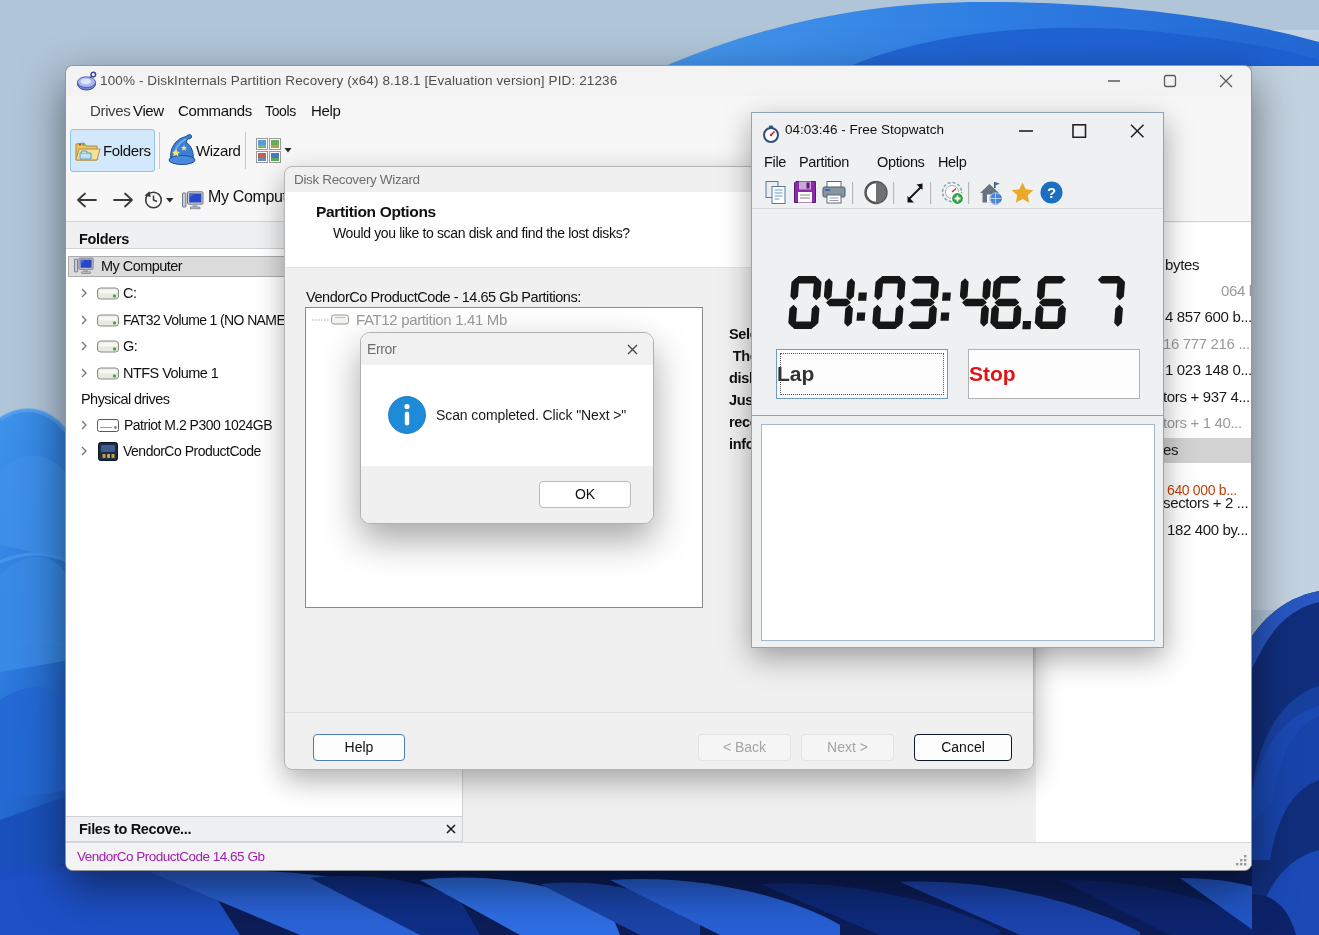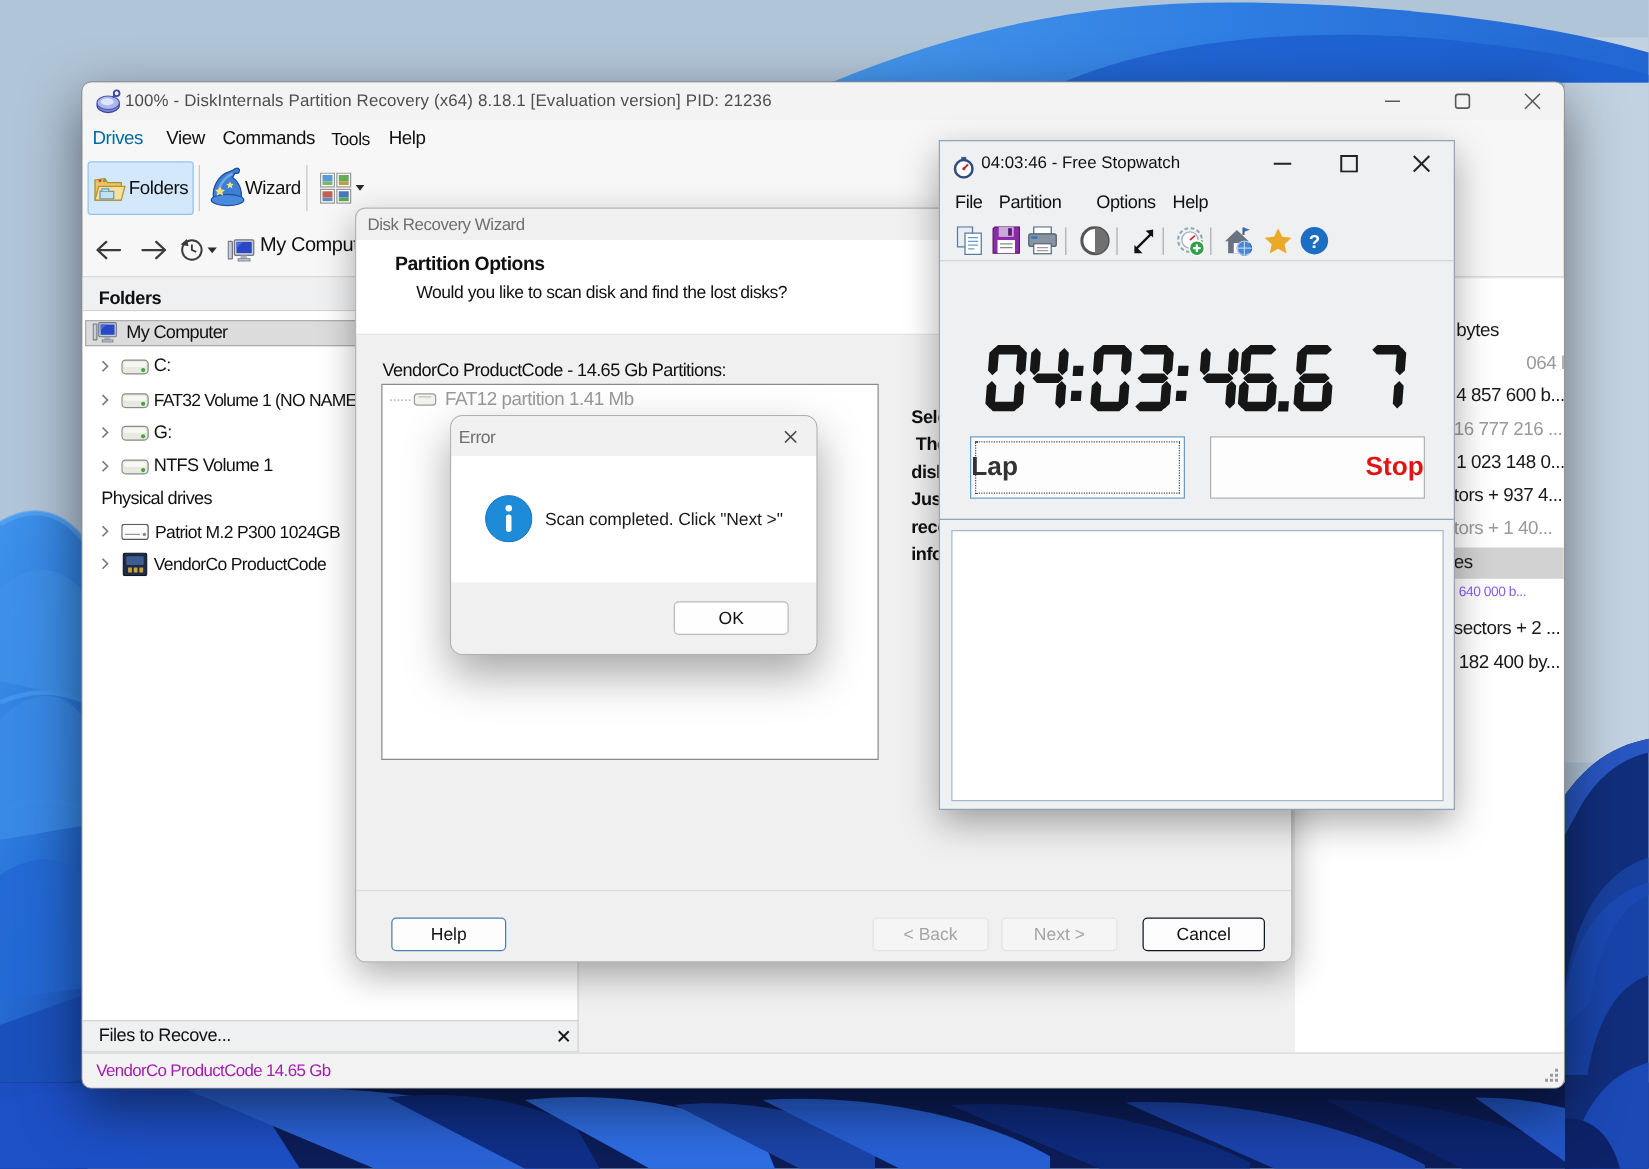--- a/index.html
+++ b/index.html
@@ -69,21 +69,21 @@
     <path d="M14.8,5.2 L13.2,6.8" stroke="#3a47a0" stroke-width="1.5"></path>
   </svg>
   <div class="t" style="left:34px;top:4px;height:22px;line-height:22px;font-size:13.5px;letter-spacing:0.12px;color:#4e4e4e">100% - DiskInternals Partition Recovery (x64) 8.18.1 [Evaluation version] PID: 21236</div>
   <svg class="abs" style="left:1038px;top:6px" width="140" height="18" viewBox="0 0 140 18">
     <line x1="4" y1="9" x2="16" y2="9" stroke="#5a5a5a" stroke-width="1.3"></line>
     <rect x="60.5" y="3.5" width="11" height="11" fill="none" stroke="#5a5a5a" stroke-width="1.3" rx="2"></rect>
     <line x1="116" y1="3" x2="128" y2="15" stroke="#5a5a5a" stroke-width="1.3"></line>
     <line x1="128" y1="3" x2="116" y2="15" stroke="#5a5a5a" stroke-width="1.3"></line>
   </svg>
 
-  <div class="t" style="left:8px;top:30px;height:30px;line-height:30px;font-size:15px;color:#0369a1">Drives</div>
+  <div class="t" style="left:24px;top:30px;height:30px;line-height:30px;font-size:15px;color:#404040">Drives</div>
   <div class="t" style="left:67px;top:30px;height:30px;line-height:30px;font-size:15px;color:#101010">View</div>
   <div class="t" style="left:112px;top:30px;height:30px;line-height:30px;font-size:15px;color:#101010">Commands</div>
   <div class="t" style="left:199px;top:30px;height:30px;line-height:30px;font-size:14px;color:#101010">Tools</div>
   <div class="t" style="left:245px;top:30px;height:30px;line-height:30px;font-size:15px;color:#101010">Help</div>
 
   <div class="abs" style="left:4px;top:63px;width:85px;height:43px;background:#d3e8fb;border:1px solid #92c3ef;border-radius:3px;box-sizing:border-box"></div>
   <svg class="abs" style="left:8px;top:71px" width="27" height="27" viewBox="0 0 27 27">
     <path d="M2,7 L2,23 L23,23 L23,9 L12,9 L10,6 Z" fill="#ecc465" stroke="#b08a35" stroke-width="1"></path>
     <circle cx="6" cy="7.6" r="1.2" fill="#d04040"></circle>
       <circle cx="9.5" cy="7.6" r="1.2" fill="#58a858"></circle>
@@ -219,26 +219,26 @@
 
   <div class="abs" style="left:1090px;top:372px;width:96px;height:25px;background:#d2d2d2"></div>
   <div class="t" style="left:1099px;top:189px;height:20px;line-height:20px;font-size:15px;color:#1a1a1a">bytes</div>
   <div class="t" style="left:1155px;top:215px;height:20px;line-height:20px;font-size:15px;color:#9a9a9a">064 bytes</div>
   <div class="t" style="left:1099px;top:241px;height:20px;line-height:20px;font-size:15px;color:#1a1a1a">4 857 600 b...</div>
   <div class="t" style="left:1097px;top:268px;height:20px;line-height:20px;font-size:15px;color:#9a9a9a">16 777 216 ...</div>
   <div class="t" style="left:1099px;top:294px;height:20px;line-height:20px;font-size:15px;color:#1a1a1a">1 023 148 0...</div>
   <div class="t" style="left:1097px;top:321px;height:20px;line-height:20px;font-size:15px;color:#1a1a1a">tors + 937 4...</div>
   <div class="t" style="left:1097px;top:347px;height:20px;line-height:20px;font-size:15px;color:#9a9a9a">tors + 1 40...</div>
   <div class="t" style="left:1097px;top:374px;height:20px;line-height:20px;font-size:15px;color:#1a1a1a">es</div>
-  <div class="t" style="left:1101px;top:398px;height:20px;line-height:20px;font-size:11px;color:#8b5cf6">640 000 b...</div>
+  <div class="t" style="left:1101px;top:414px;height:20px;line-height:20px;font-size:14px;color:#c2410c">640 000 b...</div>
   <div class="t" style="left:1097px;top:427px;height:20px;line-height:20px;font-size:15px;color:#1a1a1a">sectors + 2 ...</div>
   <div class="t" style="left:1101px;top:454px;height:20px;line-height:20px;font-size:15px;color:#1a1a1a">182 400 by...</div>
 
   <div class="abs" style="left:0;top:750px;width:397px;height:26px;background:#eef0f2;border-top:1px solid #d2d2d2;border-bottom:1px solid #d2d2d2;border-right:1px solid #d2d2d2;box-sizing:border-box"></div>
-  <div class="t" style="left:13px;top:751px;height:24px;line-height:24px;font-size:14.5px;font-weight:normal;color:#101010">Files to Recove...</div>
+  <div class="t" style="left:13px;top:751px;height:24px;line-height:24px;font-size:14.5px;font-weight:bold;color:#101010">Files to Recove...</div>
   <svg class="abs" style="left:379px;top:757px" width="12" height="12" viewBox="0 0 12 12">
       <path d="M2,2 L10,10 M10,2 L2,10" stroke="#1a1a1a" stroke-width="1.6"></path>
     </svg>
 
   <div class="abs" style="left:0;top:776px;width:1187px;height:30px;background:#f3f3f3;border-top:1px solid #d8d8d8;box-sizing:border-box"></div>
   <div class="t" style="left:11px;top:777px;height:28px;line-height:28px;font-size:13.5px;letter-spacing:-0.5px;color:#a21caf">VendorCo ProductCode 14.65 Gb</div>
   <svg class="abs" style="left:1168px;top:787px" width="14" height="14" viewBox="0 0 14 14">
     <g fill="#9a9a9a">
         <rect x="10" y="2" width="2.4" height="2.4"></rect>
         <rect x="10" y="6" width="2.4" height="2.4"></rect>
@@ -448,16 +448,16 @@
         <rect x="156.0" y="16.5" width="8.2" height="8.2"></rect>
         <rect x="156.0" y="36.5" width="8.2" height="8.2"></rect>
         <rect x="238.5" y="45" width="8.2" height="8.2"></rect>
       </g>
     </svg>
 
   <div class="abs" style="left:24px;top:236px;width:172px;height:50px;background:#fdfdfd;border:1px solid #6d9dc6;box-sizing:border-box">
     <div class="abs" style="left:3px;top:3px;width:162px;height:40px;border:1px dotted #555"></div>
     <div class="abs" style="left:0;top:0;width:100%;height:100%;text-align:left;line-height:48px;font-size:21px;font-weight:bold;color:#333">Lap</div>
   </div>
-  <div class="abs" style="left:216px;top:236px;width:172px;height:50px;background:#fdfdfd;border:1px solid #b2b2b2;box-sizing:border-box;text-align:right;line-height:48px;font-size:21px;font-weight:bold;color:#e01414">Stop</div>
+  <div class="abs" style="left:216px;top:236px;width:172px;height:50px;background:#fdfdfd;border:1px solid #b2b2b2;box-sizing:border-box;text-align:left;line-height:48px;font-size:21px;font-weight:bold;color:#e01414">Stop</div>
   <div class="abs" style="left:0;top:302px;width:413px;height:1px;background:#8fa5ba"></div>
   <div class="abs" style="left:9px;top:311px;width:394px;height:217px;background:#fff;border:1px solid #a3b8cb;box-sizing:border-box"></div>
 </div>
 
 </body></html>

